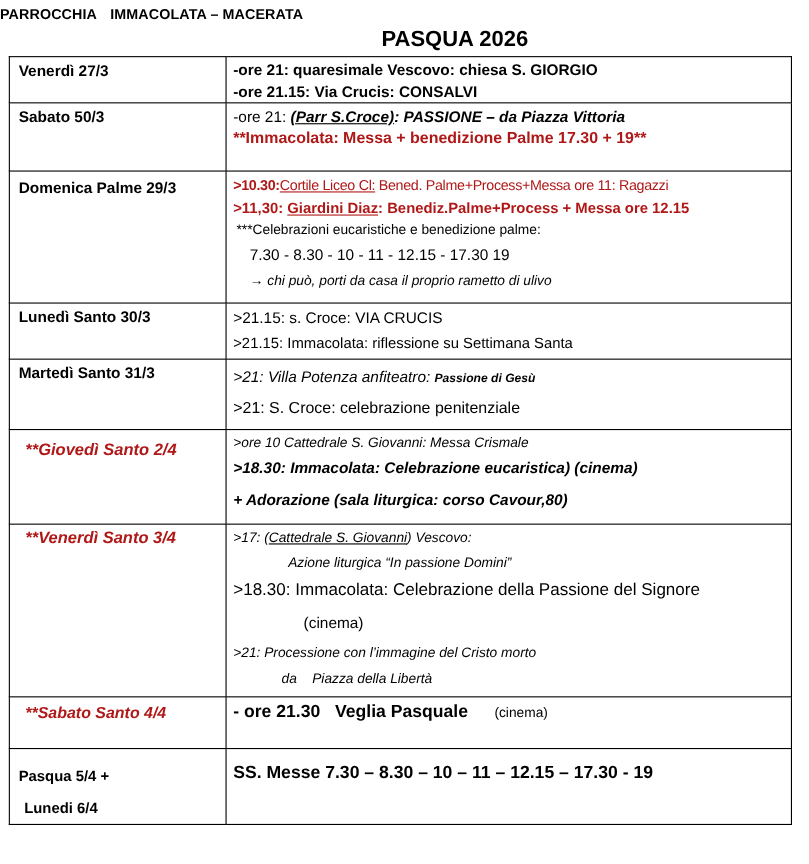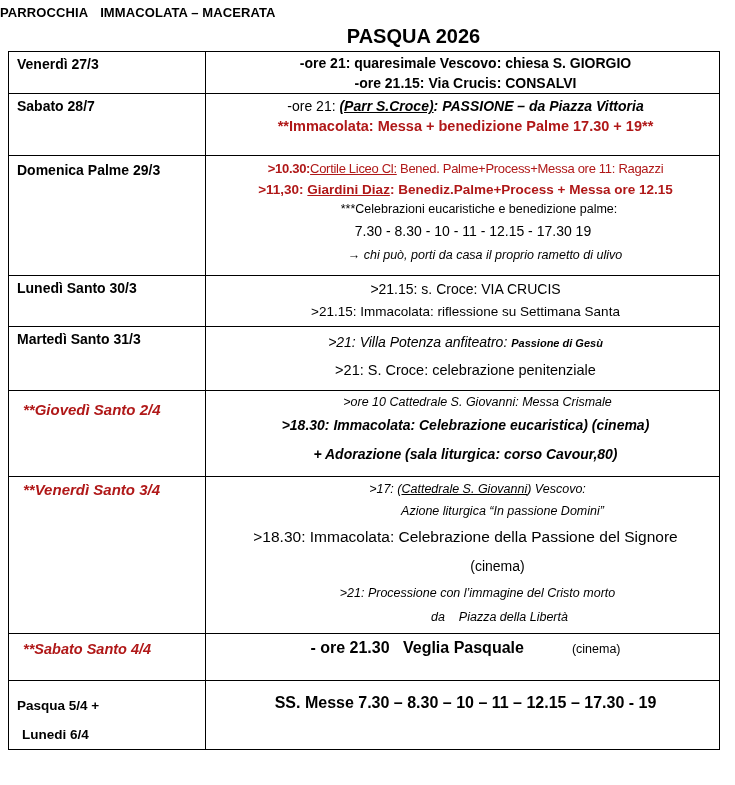--- a/index.html
+++ b/index.html
@@ -8,28 +8,28 @@
   .h1 { position: absolute; top: 5px; left: 0; width: 735px; text-align: left;
         font-weight: bold; font-size: 13px; letter-spacing: 0.1px; }
   .h1 .gap { display: inline-block; width: 12px; }
   .h2 { position: absolute; top: 25px; left: 0; width: 735px; text-align: center;
         font-weight: bold; font-size: 20px; margin-left: 46px; }
   table.sched { position: absolute; left: 8px; top: 51px; width: 712px;
         border-collapse: collapse; table-layout: fixed; }
   table.sched td { border: 1.4px solid #000; vertical-align: top; padding: 0; }
   td.day { width: 196px; }
   .dl { font-weight: bold; font-size: 14px; padding: 3px 0 0 8px; line-height: 18px; }
-  .cell { padding: 2px 0 0 6px; text-align: center; }
+  .cell { padding: 2px 0 0 6px; }
   .ln { font-size: 14px; line-height: 20px; white-space: nowrap; }
   .b { font-weight: bold; }
   .i { font-style: italic; }
   .u { text-decoration: underline; }
   .red { color: #000000; }
   .dred { color: #b01818; }
-  .sm { font-size: 12.5px; margin-left: 24px; }
+  .sm { font-size: 12.5px; }
   .lg { font-size: 11px; }
   .xl { font-size: 15.5px; }
   .narrow { font-family: "Liberation Sans", sans-serif; letter-spacing: -0.3px; }
   .ind1 { padding-left: 14px; }
   .ind2 { padding-left: 50px; }
   .ind3 { padding-left: 64px; }
 </style>
 </head>
 <body>
 
@@ -48,21 +48,21 @@
     <td>
           <div class="cell" style="padding-top:1px">
       <div class="ln b">-ore 21: quaresimale Vescovo: chiesa S. GIORGIO</div>
       <div class="ln b">-ore 21.15: Via Crucis: CONSALVI</div>
     </div>
         </td>
   </tr>
 
   <tr style="height:62px">
     <td class="day">
-          <div class="dl">Sabato 28/7</div>
+          <div class="dl">Sabato 50/3</div>
         </td>
     <td>
           <div class="cell">
       <div class="ln"><span>-ore 21: </span><span class="b i u">(Parr S.Croce)</span><span class="b i">: PASSIONE – da Piazza Vittoria</span></div>
       <div class="ln b dred" style="font-size:14.5px">**Immacolata: Messa  + benedizione Palme 17.30 + 19**</div>
     </div>
         </td>
   </tr>
 
   <tr style="height:120px">

